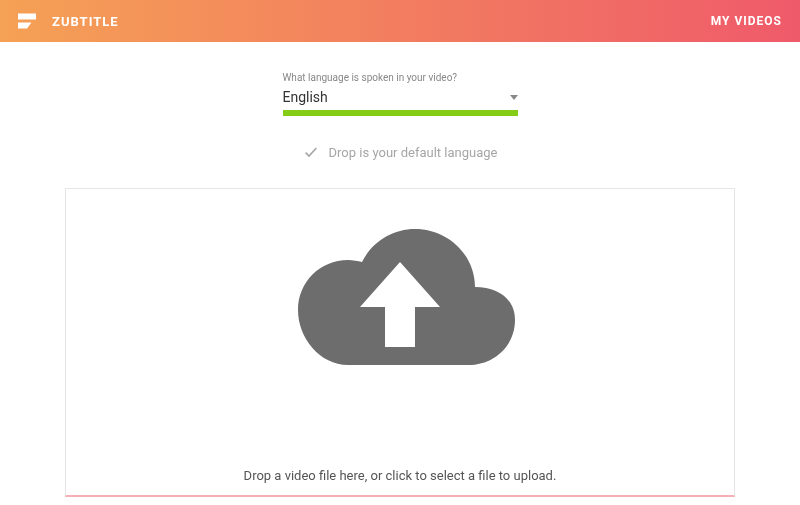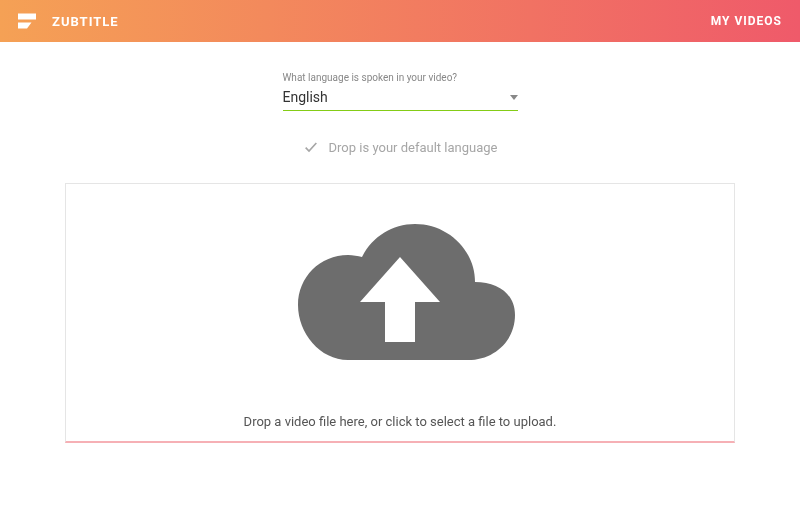--- a/index.html
+++ b/index.html
@@ -23,21 +23,21 @@
       display: flex;
       flex-direction: column;
       align-items: center;
     }
     .lang-wrap { width: 235px; }
     .lang-label { font-size: 10px; color: #888; margin-bottom: 6px; text-align: left; }
     .lang-select {
       display: flex;
       align-items: center;
       justify-content: space-between;
-      border-bottom: 1px solid #84cc16;
+      border-bottom: 6px solid #84cc16;
       padding-bottom: 5px;
       cursor: pointer;
     }
     .lang-value { font-size: 14px; color: #333; }
     .dropdown-caret {
       width: 0; height: 0;
       border-left: 4px solid transparent;
       border-right: 4px solid transparent;
       border-top: 5px solid #888;
     }
@@ -47,21 +47,21 @@
       align-items: center;
       gap: 10px;
       color: #a6a6a6;
       font-size: 13px;
     }
     .check-icon { width: 16px; height: 16px; stroke: #a6a6a6; stroke-width: 2.5; fill: none; }
     .uploader {
       margin-top: 28px;
       border: 1px solid #e5e5e5;
       border-bottom: 2px solid #f6b0b5;
-      height: 260px;
+      height: 309px;
       display: flex;
       flex-direction: column;
       align-items: center;
       justify-content: flex-end;
       padding-bottom: 12px;
       cursor: pointer;
       position: relative;
     }
     .cloud-wrap {
       position: absolute;

